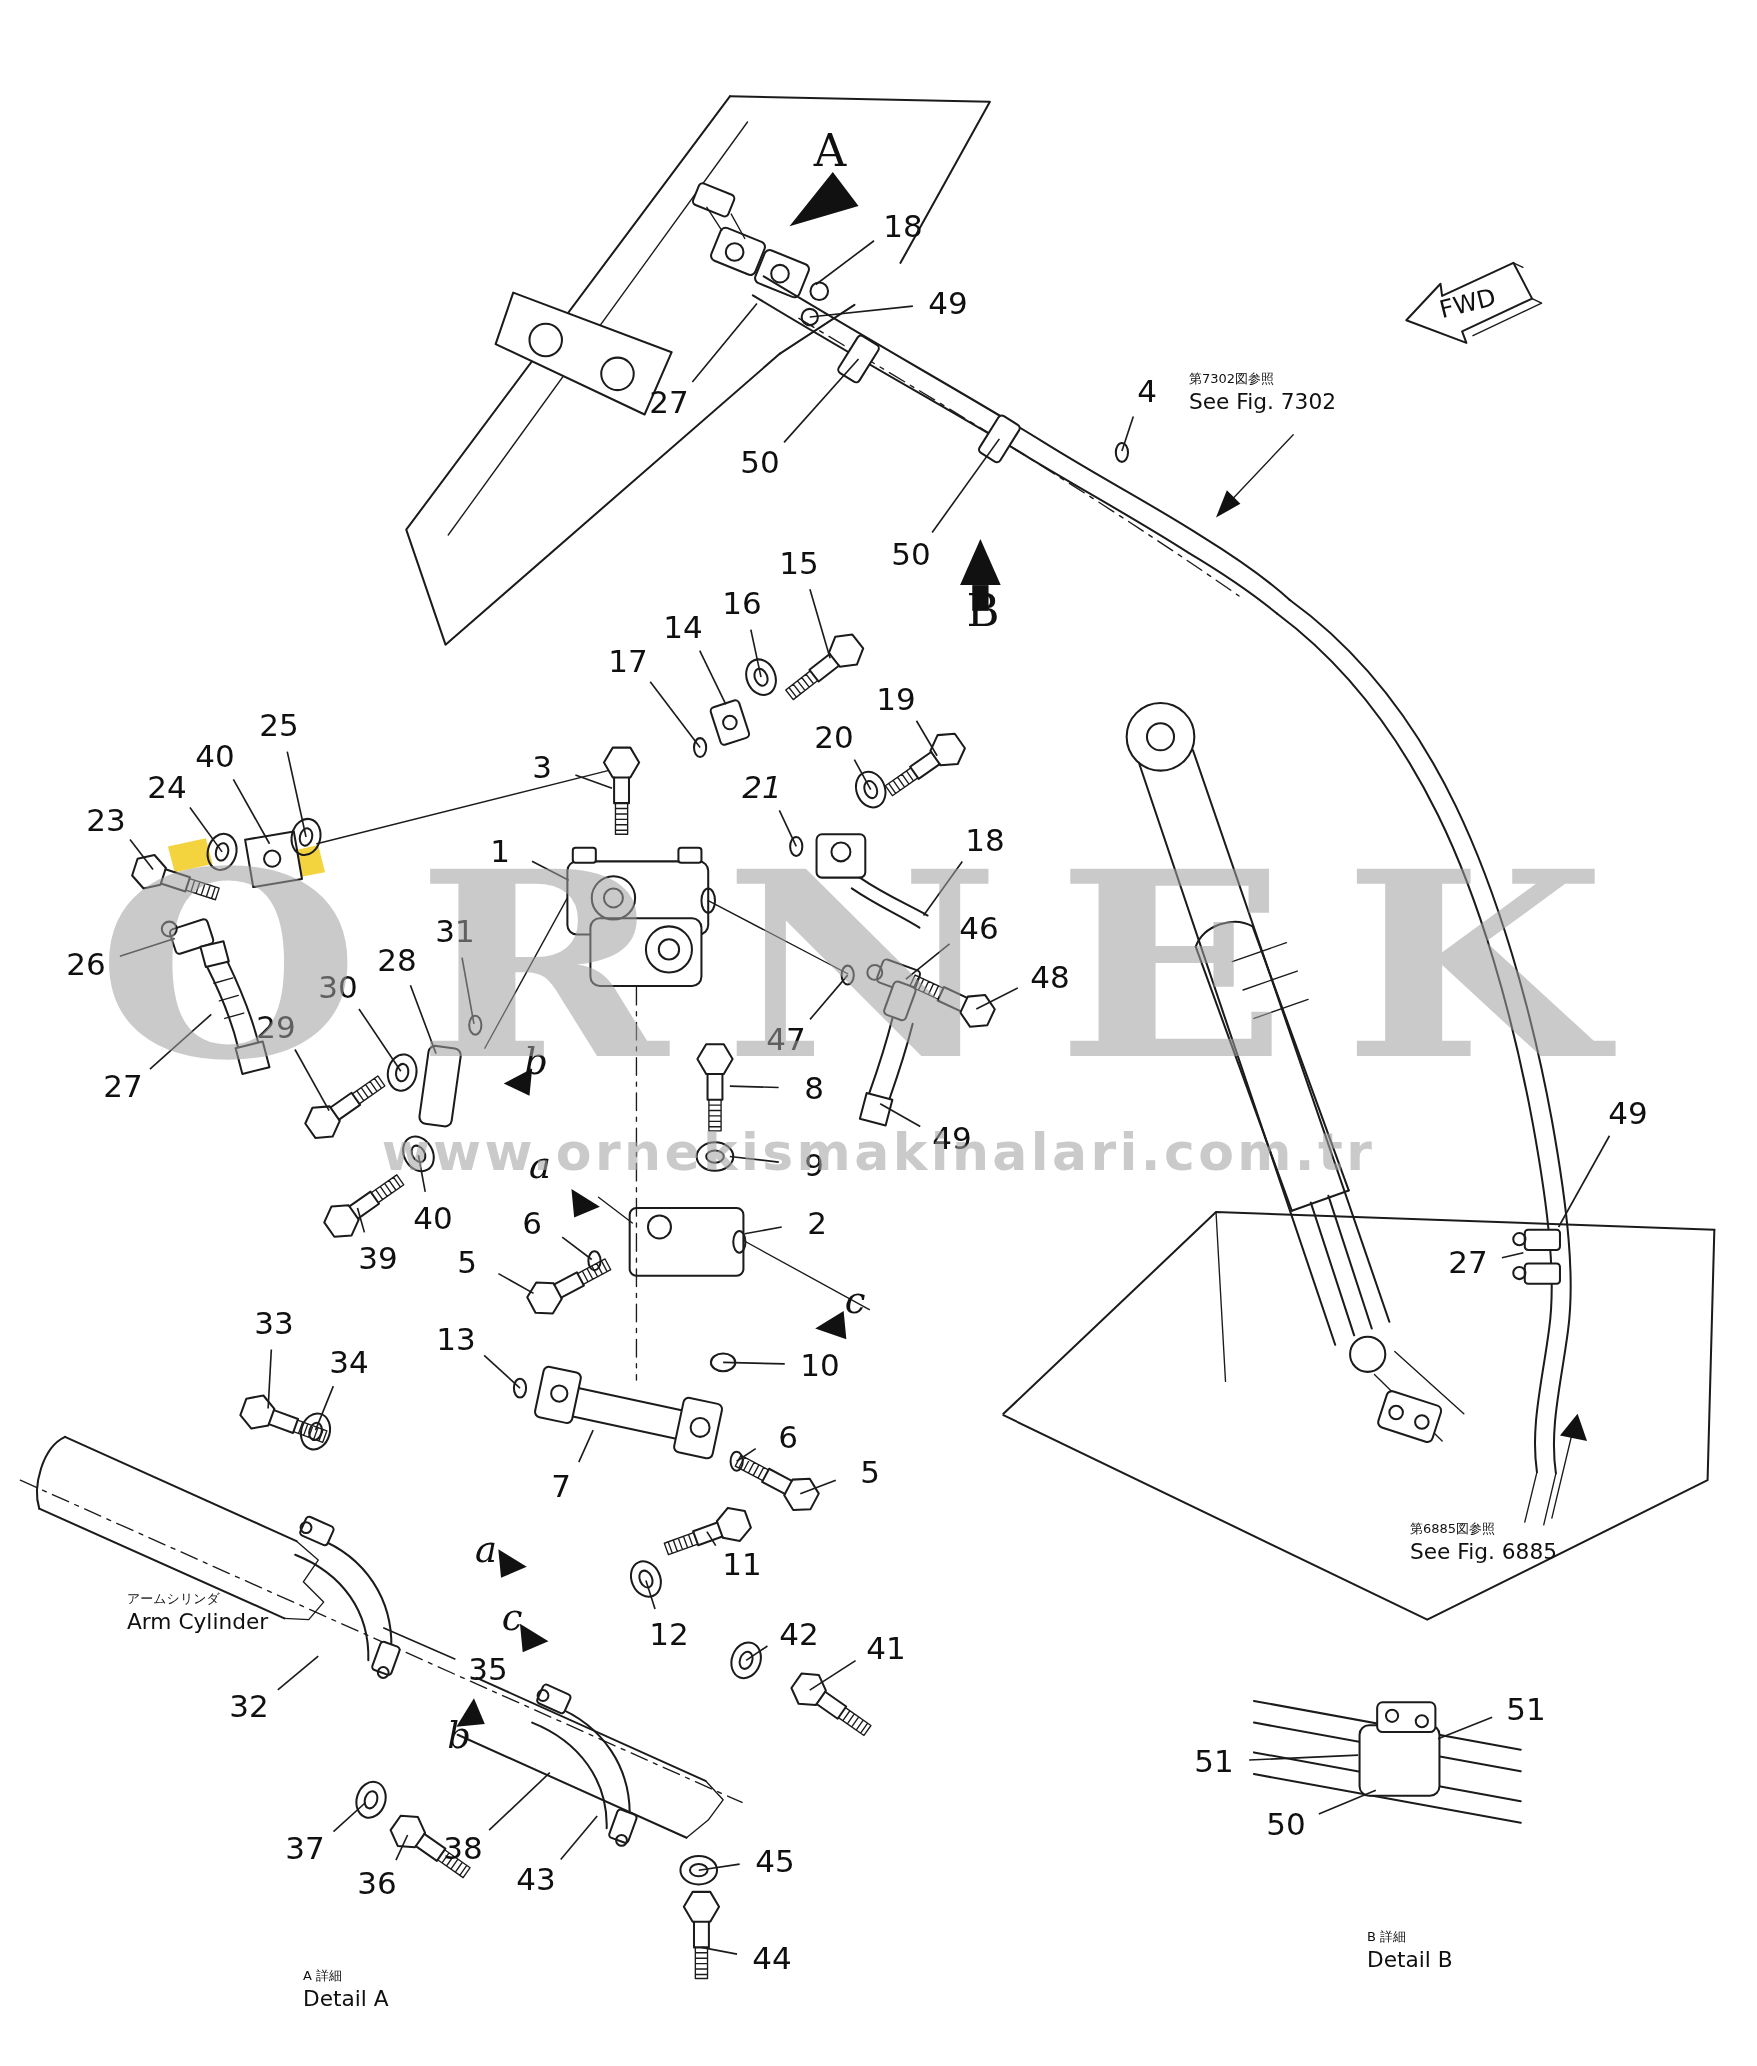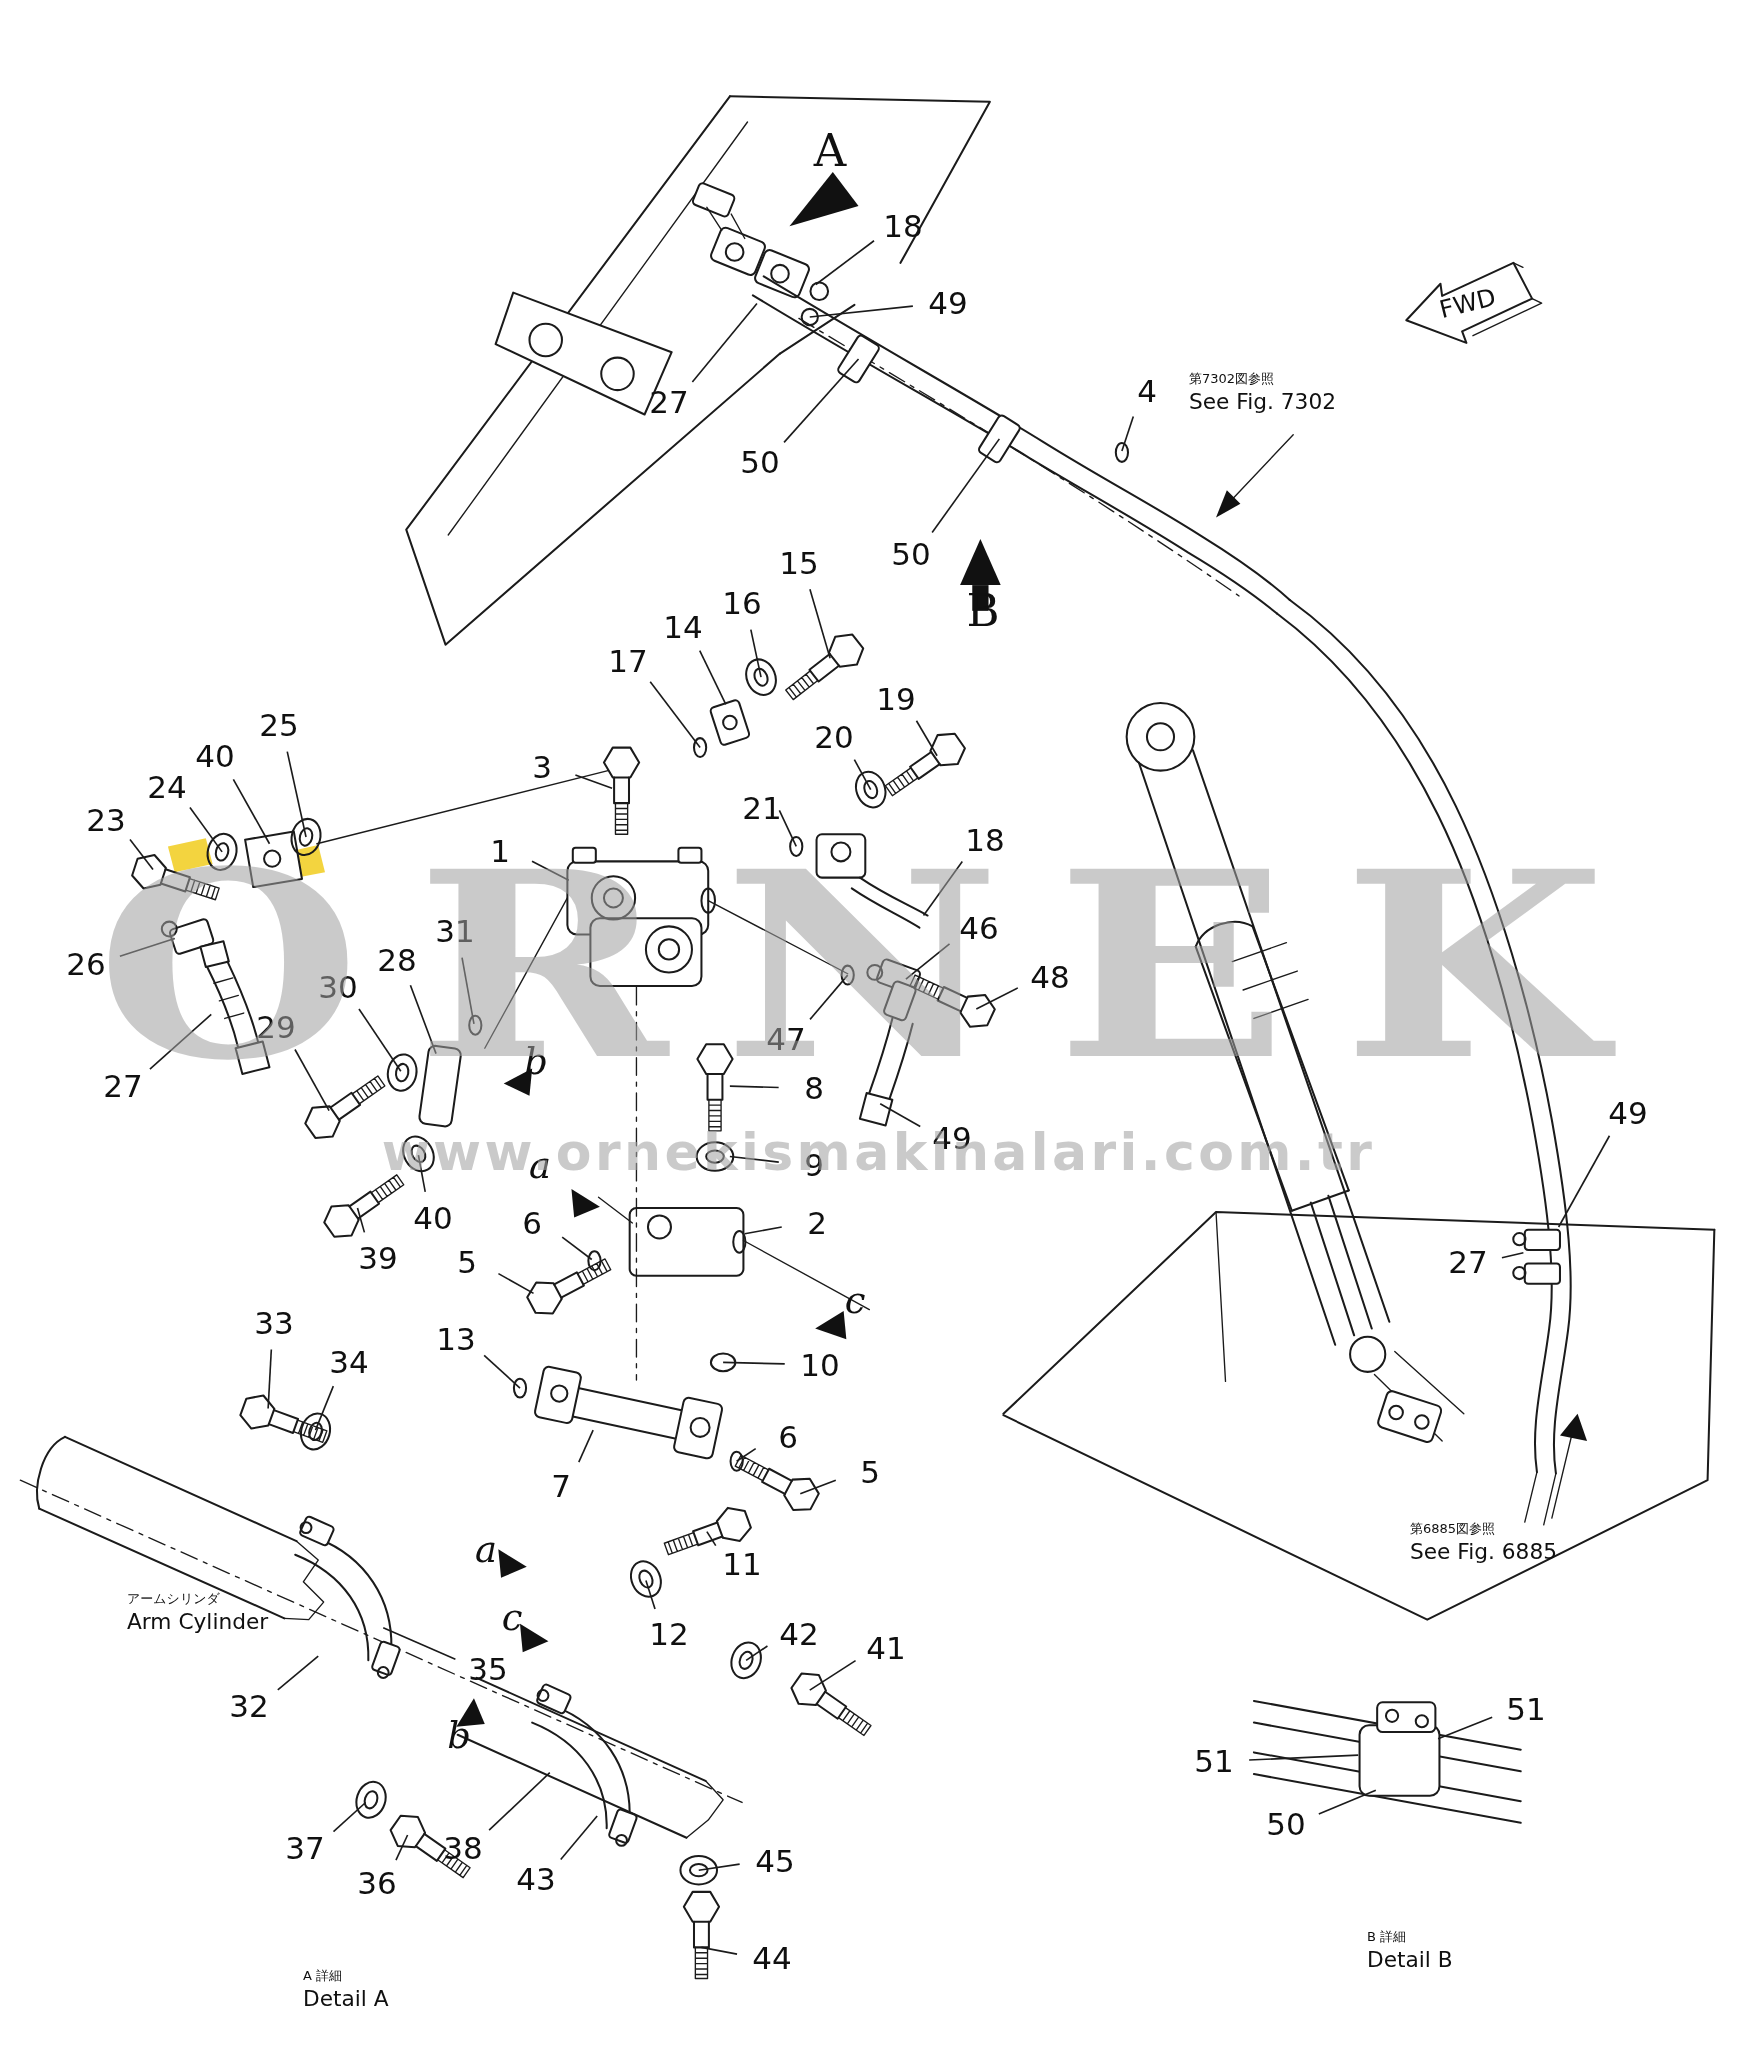--- a/index.html
+++ b/index.html
@@ -384,21 +384,21 @@
       <div class="callout" style="left: 669px; top: 402px;">27</div>
       <div class="callout" style="left: 760px; top: 462px;">50</div>
       <div class="callout" style="left: 911px; top: 554px;">50</div>
       <div class="callout" style="left: 1147px; top: 391px;">4</div>
       <div class="callout" style="left: 799px; top: 563px;">15</div>
       <div class="callout" style="left: 742px; top: 603px;">16</div>
       <div class="callout" style="left: 683px; top: 627px;">14</div>
       <div class="callout" style="left: 628px; top: 661px;">17</div>
       <div class="callout" style="left: 896px; top: 699px;">19</div>
       <div class="callout" style="left: 834px; top: 737px;">20</div>
-      <div class="callout" style="left: 762px; top: 808px;">21</div>
+      <div class="callout" style="left: 762px; top: 787px; font-style: italic;">21</div>
       <div class="callout" style="left: 985px; top: 840px;">18</div>
       <div class="callout" style="left: 542px; top: 767px;">3</div>
       <div class="callout" style="left: 500px; top: 851px;">1</div>
       <div class="callout" style="left: 279px; top: 725px;">25</div>
       <div class="callout" style="left: 215px; top: 756px;">40</div>
       <div class="callout" style="left: 167px; top: 787px;">24</div>
       <div class="callout" style="left: 106px; top: 820px; text-align: center;">23</div>
       <div class="callout" style="left: 86px; top: 964px;">26</div>
       <div class="callout" style="left: 123px; top: 1086px;">27</div>
       <div class="callout" style="left: 455px; top: 931px;">31</div>

